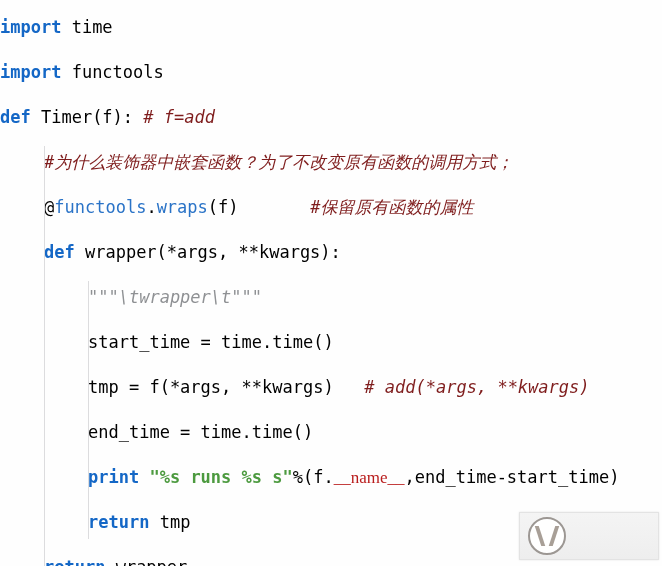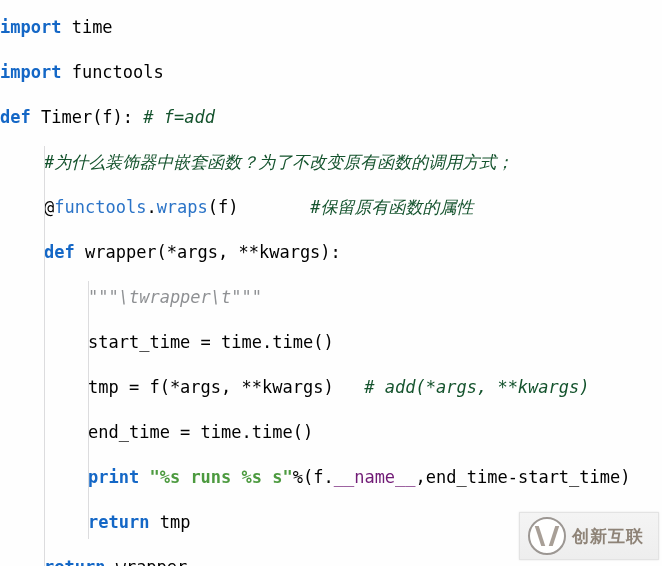--- a/index.html
+++ b/index.html
@@ -23,23 +23,23 @@
   pre.code {
     font-family: "Menlo","Consolas","DejaVu Sans Mono",monospace;
     font-size: 17px;
     line-height: 45px;
     white-space: pre;
     margin:0;
   }
   .kw   { color:#1467c6; font-weight:bold;margin-top:41px; }        
   .plain{ color:#000000; }
   .id2  { color:#2a73c7; }                          
-  .comment{ color:#14532d; font-style:italic; }
+  .comment{ color:#7f1d1d; font-style:italic; }
   .str  { color:#4c9a3f; font-weight:bold; }
-  .dunder{ color:#701a75; }                          
+  .dunder{ color:#b91c1c;font-family:Liberation Serif, serif; }                          
   .docstr{ color:#8f9194; font-style:italic; }
 
   .guide {
     position:absolute;
     width:0;
     border-left:1.5px solid #dcdcde;
     top:0; bottom:0;
   }
   .code-wrap { position:relative; }
 
@@ -87,14 +87,13 @@
 <body>
 
 <div class="code-wrap" style="position: relative; height: 585px;">
   <pre class="code" id="code-pre"><div style="padding-left: 0px; height: 45px; line-height: 45px;"><span class="kw">import</span><span class="plain"> time</span></div><div style="padding-left: 0px; height: 45px; line-height: 45px;"><span class="kw">import</span><span class="plain"> functools</span></div><div style="padding-left: 0px; height: 45px; line-height: 45px;"><span class="kw">def</span><span class="plain"> Timer(f): </span><span class="comment"># f=add</span></div><div style="padding-left: 44px; height: 45px; line-height: 45px;"><span class="comment">#为什么装饰器中嵌套函数？为了不改变原有函数的调用方式；</span></div><div style="padding-left: 44px; height: 45px; line-height: 45px;"><span class="plain">@</span><span class="id2">functools</span><span class="plain">.</span><span class="id2">wraps</span><span class="plain">(f)       </span><span class="comment">#保留原有函数的属性</span></div><div style="padding-left: 44px; height: 45px; line-height: 45px;"><span class="kw">def</span><span class="plain"> wrapper(*args, **kwargs):</span></div><div style="padding-left: 88px; height: 45px; line-height: 45px;"><span class="docstr">"""\twrapper\t"""</span></div><div style="padding-left: 88px; height: 45px; line-height: 45px;"><span class="plain">start_time = time.time()</span></div><div style="padding-left: 88px; height: 45px; line-height: 45px;"><span class="plain">tmp = f(*args, **kwargs)   </span><span class="comment"># add(*args, **kwargs)</span></div><div style="padding-left: 88px; height: 45px; line-height: 45px;"><span class="plain">end_time = time.time()</span></div><div style="padding-left: 88px; height: 45px; line-height: 45px;"><span class="kw">print</span><span class="plain"> </span><span class="str">"%s runs %s s"</span><span class="plain">%(f.</span><span class="dunder">__name__</span><span class="plain">,end_time-start_time)</span></div><div style="padding-left: 88px; height: 45px; line-height: 45px;"><span class="kw">return</span><span class="plain"> tmp</span></div><div style="padding-left: 44px; height: 45px; line-height: 45px;"><span class="kw">return</span><span class="plain"> wrapper</span></div></pre>
 <div class="guide" style="left: 44px; top: 141px; height: 438px;"></div>
     <div class="guide" style="left: 88px; top: 276px; height: 258px;"></div>
   </div>
 
 <div class="logo-box">
   <div class="logo-mark"></div>
-  <div class="logo-text">创新互联</div>
 </div>
 
 </body></html>

